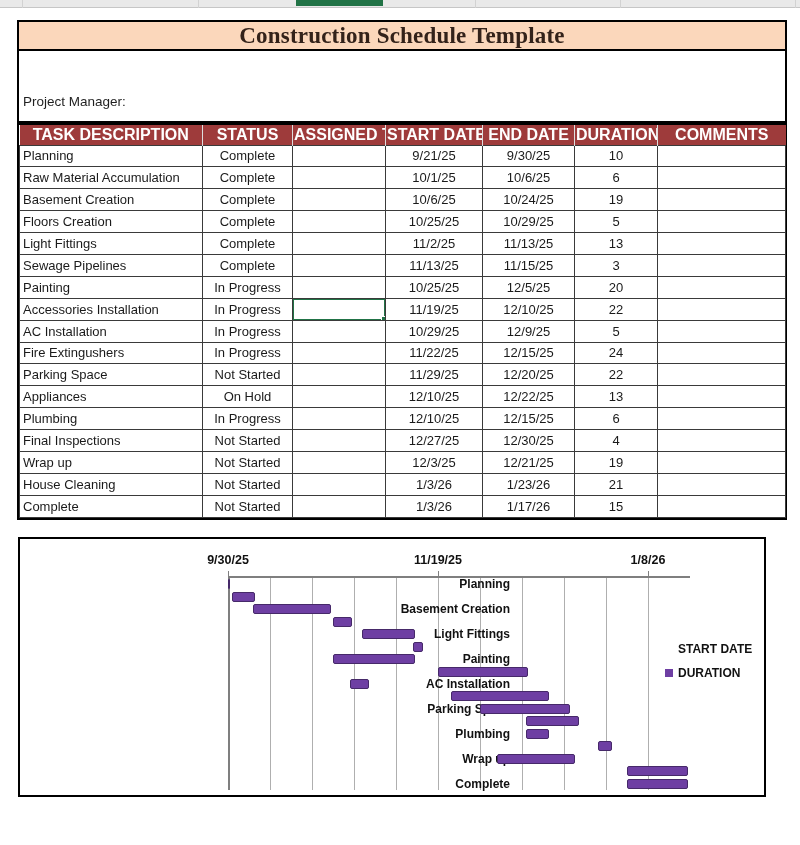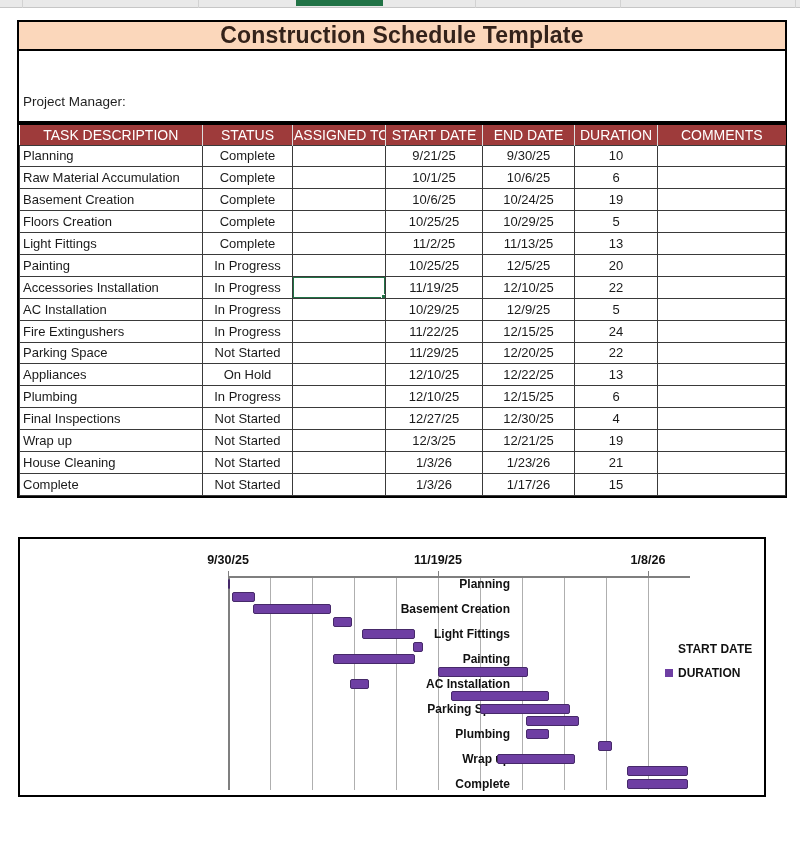--- a/index.html
+++ b/index.html
@@ -8,33 +8,33 @@
   #stage { position:relative; width:800px; height:845px; background:#fff; }
 
   
   #xl-strip { position:absolute; left:0; top:0; width:800px; height:8px;
     background:#e9e9e9; border-bottom:1px solid #c6c6c6; }
   .xl-col-line { position:absolute; top:0; width:1px; height:8px; background:#d2d2d2; }
   #xl-selcol { position:absolute; top:0; height:6px; background:#217346; }
 
   
   #title-block { position:absolute; left:17px; top:20px; width:770px; height:31px;
-    background:#fbd7bb; border:2px solid #000; display:flex; align-items:center; justify-content:center; }
+    background:#fbd7bb; border:2px solid #000; display:flex; align-items:center; justify-content:center;font-family:Liberation Serif, serif; }
   #title-block h1 { font-size:23px; font-weight:bold; color:#33221a; letter-spacing:0.2px; }
 
   
   #info-block { position:absolute; left:17px; top:51px; width:770px; height:72px;
     background:#fff; border:2px solid #000; border-top:none; font-size:13.5px; color:#1f1f1f; }
   .info-row { position:absolute; left:0; width:100%; height:20px; }
   .info-label { position:absolute; white-space:nowrap; }
 
   
   #table-wrap { position:absolute; left:17px; top:123px; width:770px; border:2px solid #000; background:#fff; }
   table { border-collapse:collapse; table-layout:fixed; width:766px; }
-  thead th { background:#9e3b3b; color:#fff; font-size:14px; font-weight:normal;
+  thead th { background:#9e3b3b; color:#fff; font-size:16px; font-weight:bold;
     height:20px; text-align:center; white-space:nowrap; overflow:hidden;
     border-left:1px solid #ddd; padding:0 1px; }
   thead th:first-child { border-left:none; }
   tbody td { border:1px solid #3a3a3a; height:21.9px; font-size:13px;
     white-space:nowrap; overflow:hidden; padding:0 3px; background:#fff; position:relative; }
   td.c-task { text-align:left; }
   td.c-status, td.c-start, td.c-end, td.c-duration { text-align:center; }
   .sel-outline { position:absolute; inset:-1px; border:2px solid #217346; pointer-events:none; z-index:3; }
   .sel-handle { position:absolute; right:-3px; bottom:-3px; width:6px; height:6px;
     background:#217346; border:1px solid #fff; z-index:4; }
@@ -142,20 +142,29 @@
             <td class="c-duration">5</td>
             <td class="c-comments"></td>
           </tr>
           <tr>
             <td class="c-task">Light Fittings</td>
             <td class="c-status">Complete</td>
             <td class="c-assigned"></td>
             <td class="c-start">11/2/25</td>
             <td class="c-end">11/13/25</td>
             <td class="c-duration">13</td>
+            <td class="c-comments"></td>
+          </tr>
+          <tr>
+            <td class="c-task">Sewage Pipelines</td>
+            <td class="c-status">Complete</td>
+            <td class="c-assigned"></td>
+            <td class="c-start">11/13/25</td>
+            <td class="c-end">11/15/25</td>
+            <td class="c-duration">3</td>
             <td class="c-comments"></td>
           </tr>
           <tr>
             <td class="c-task">Painting</td>
             <td class="c-status">In Progress</td>
             <td class="c-assigned"></td>
             <td class="c-start">10/25/25</td>
             <td class="c-end">12/5/25</td>
             <td class="c-duration">20</td>
             <td class="c-comments"></td>

